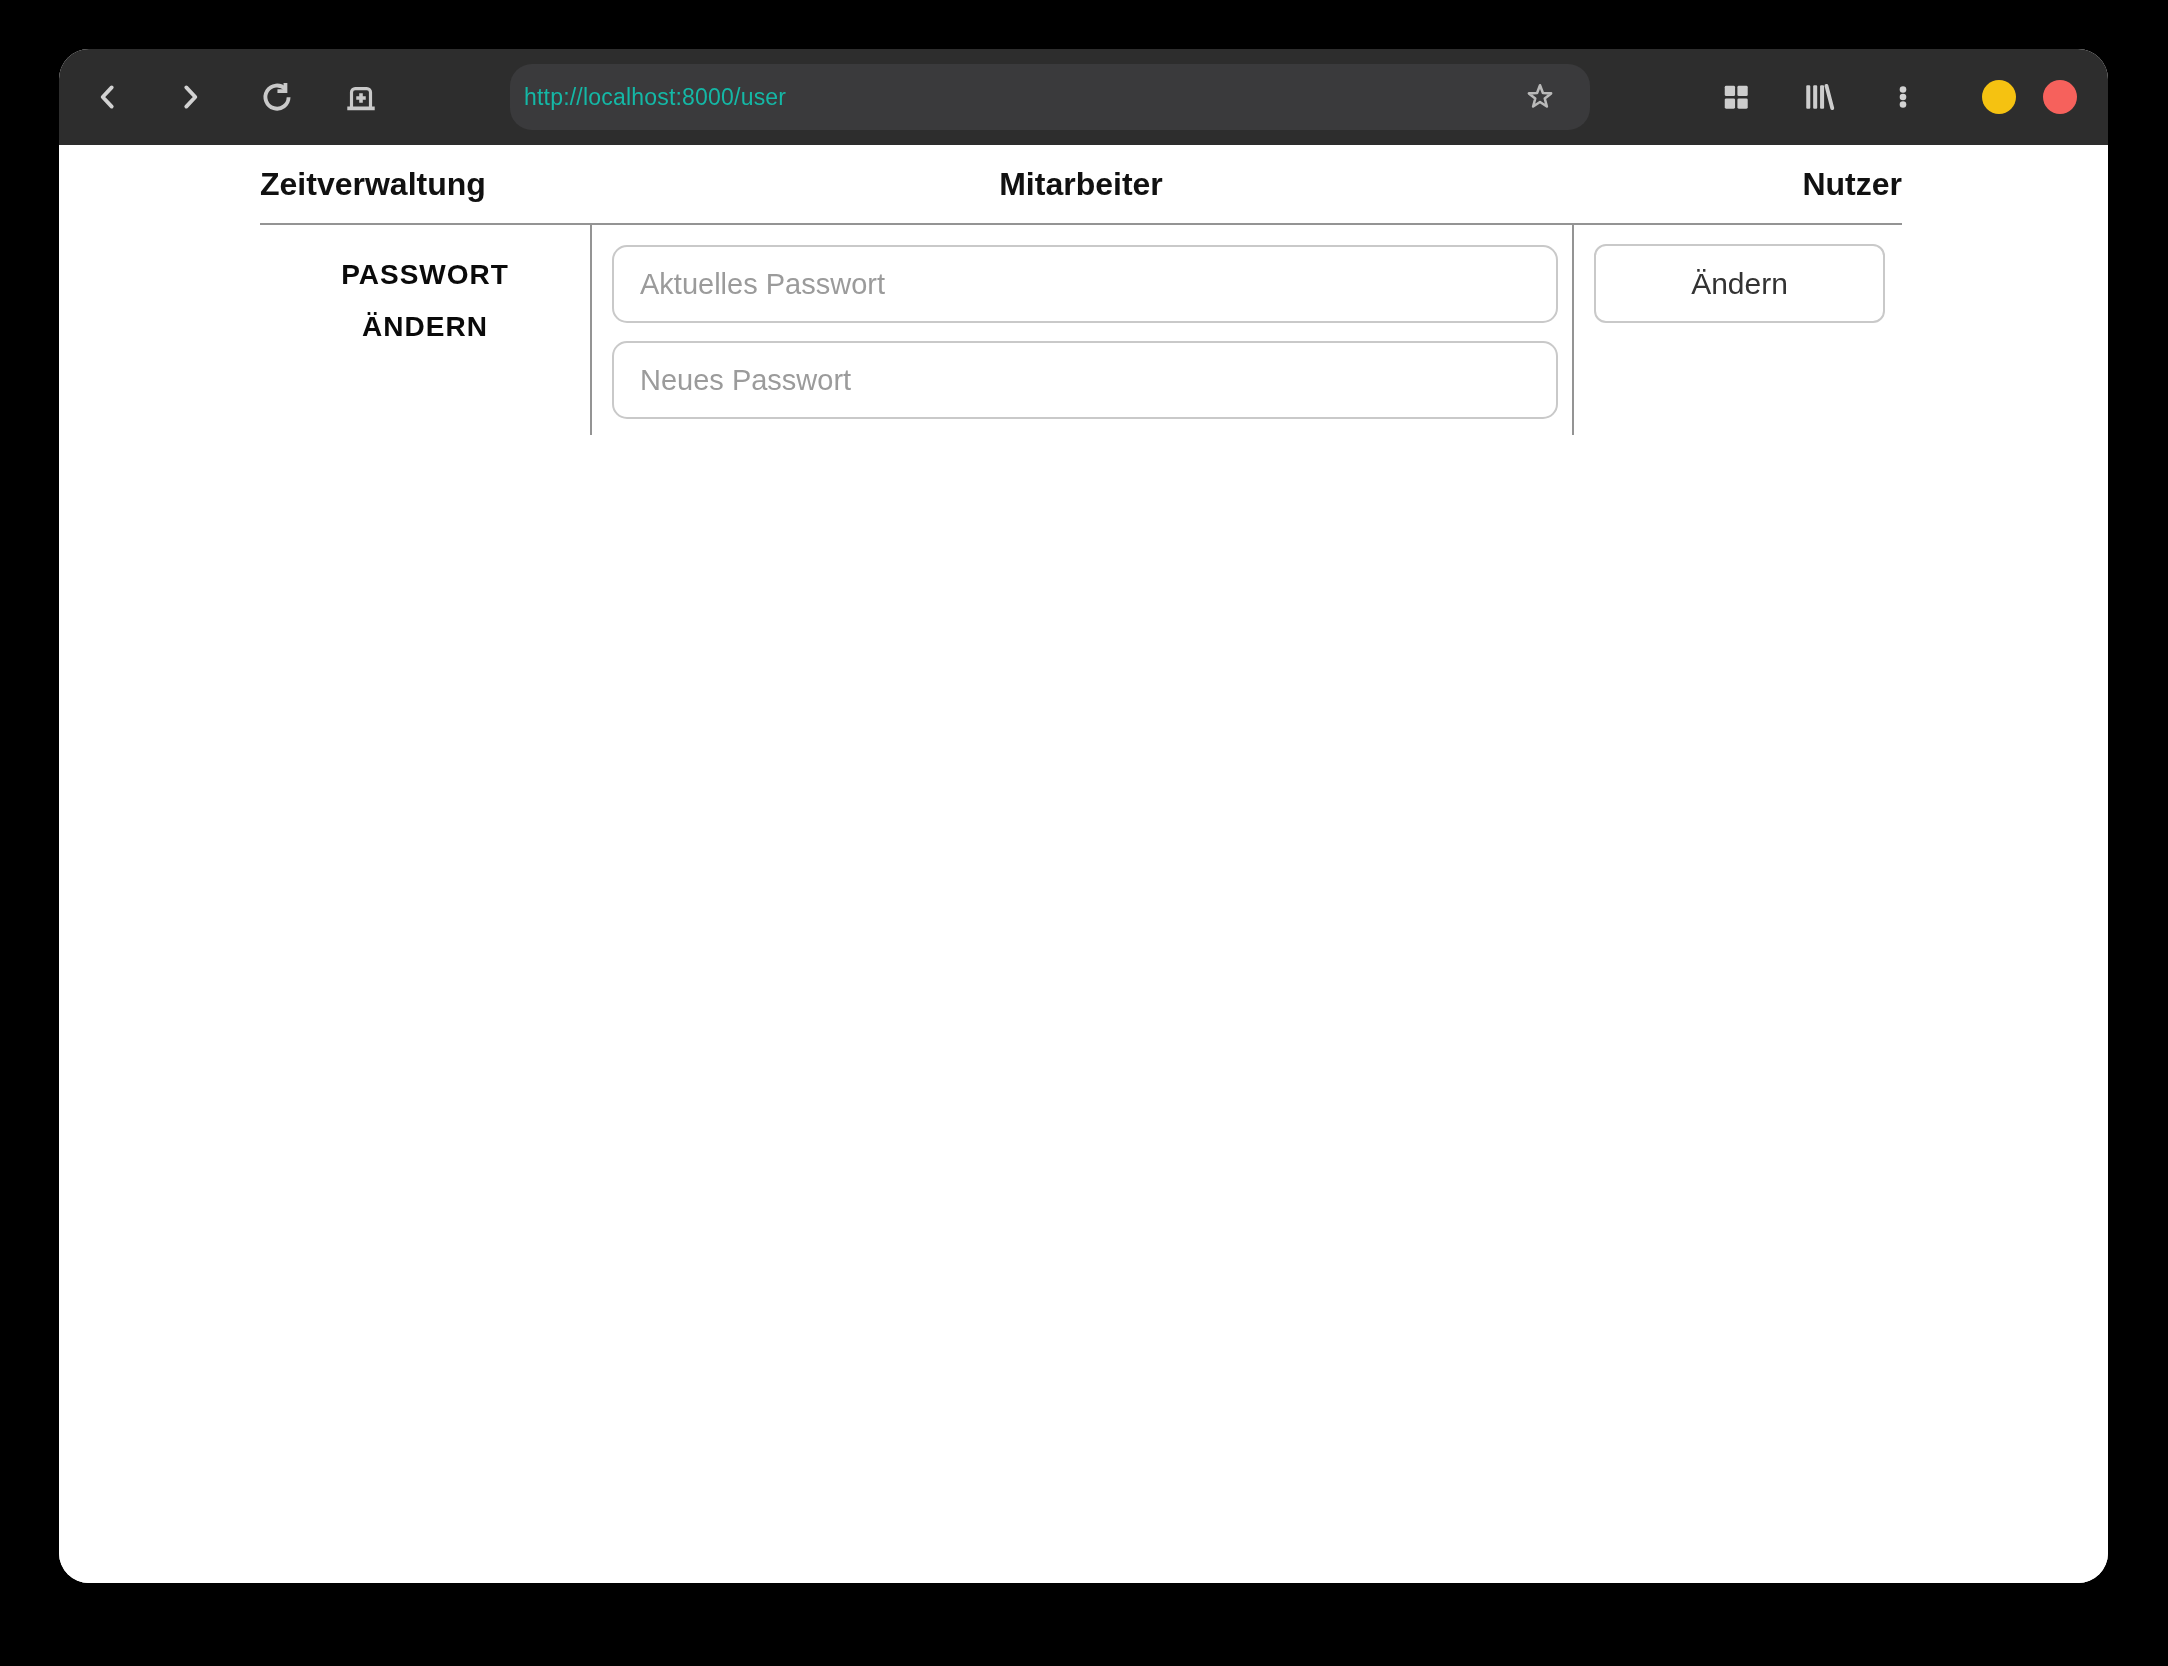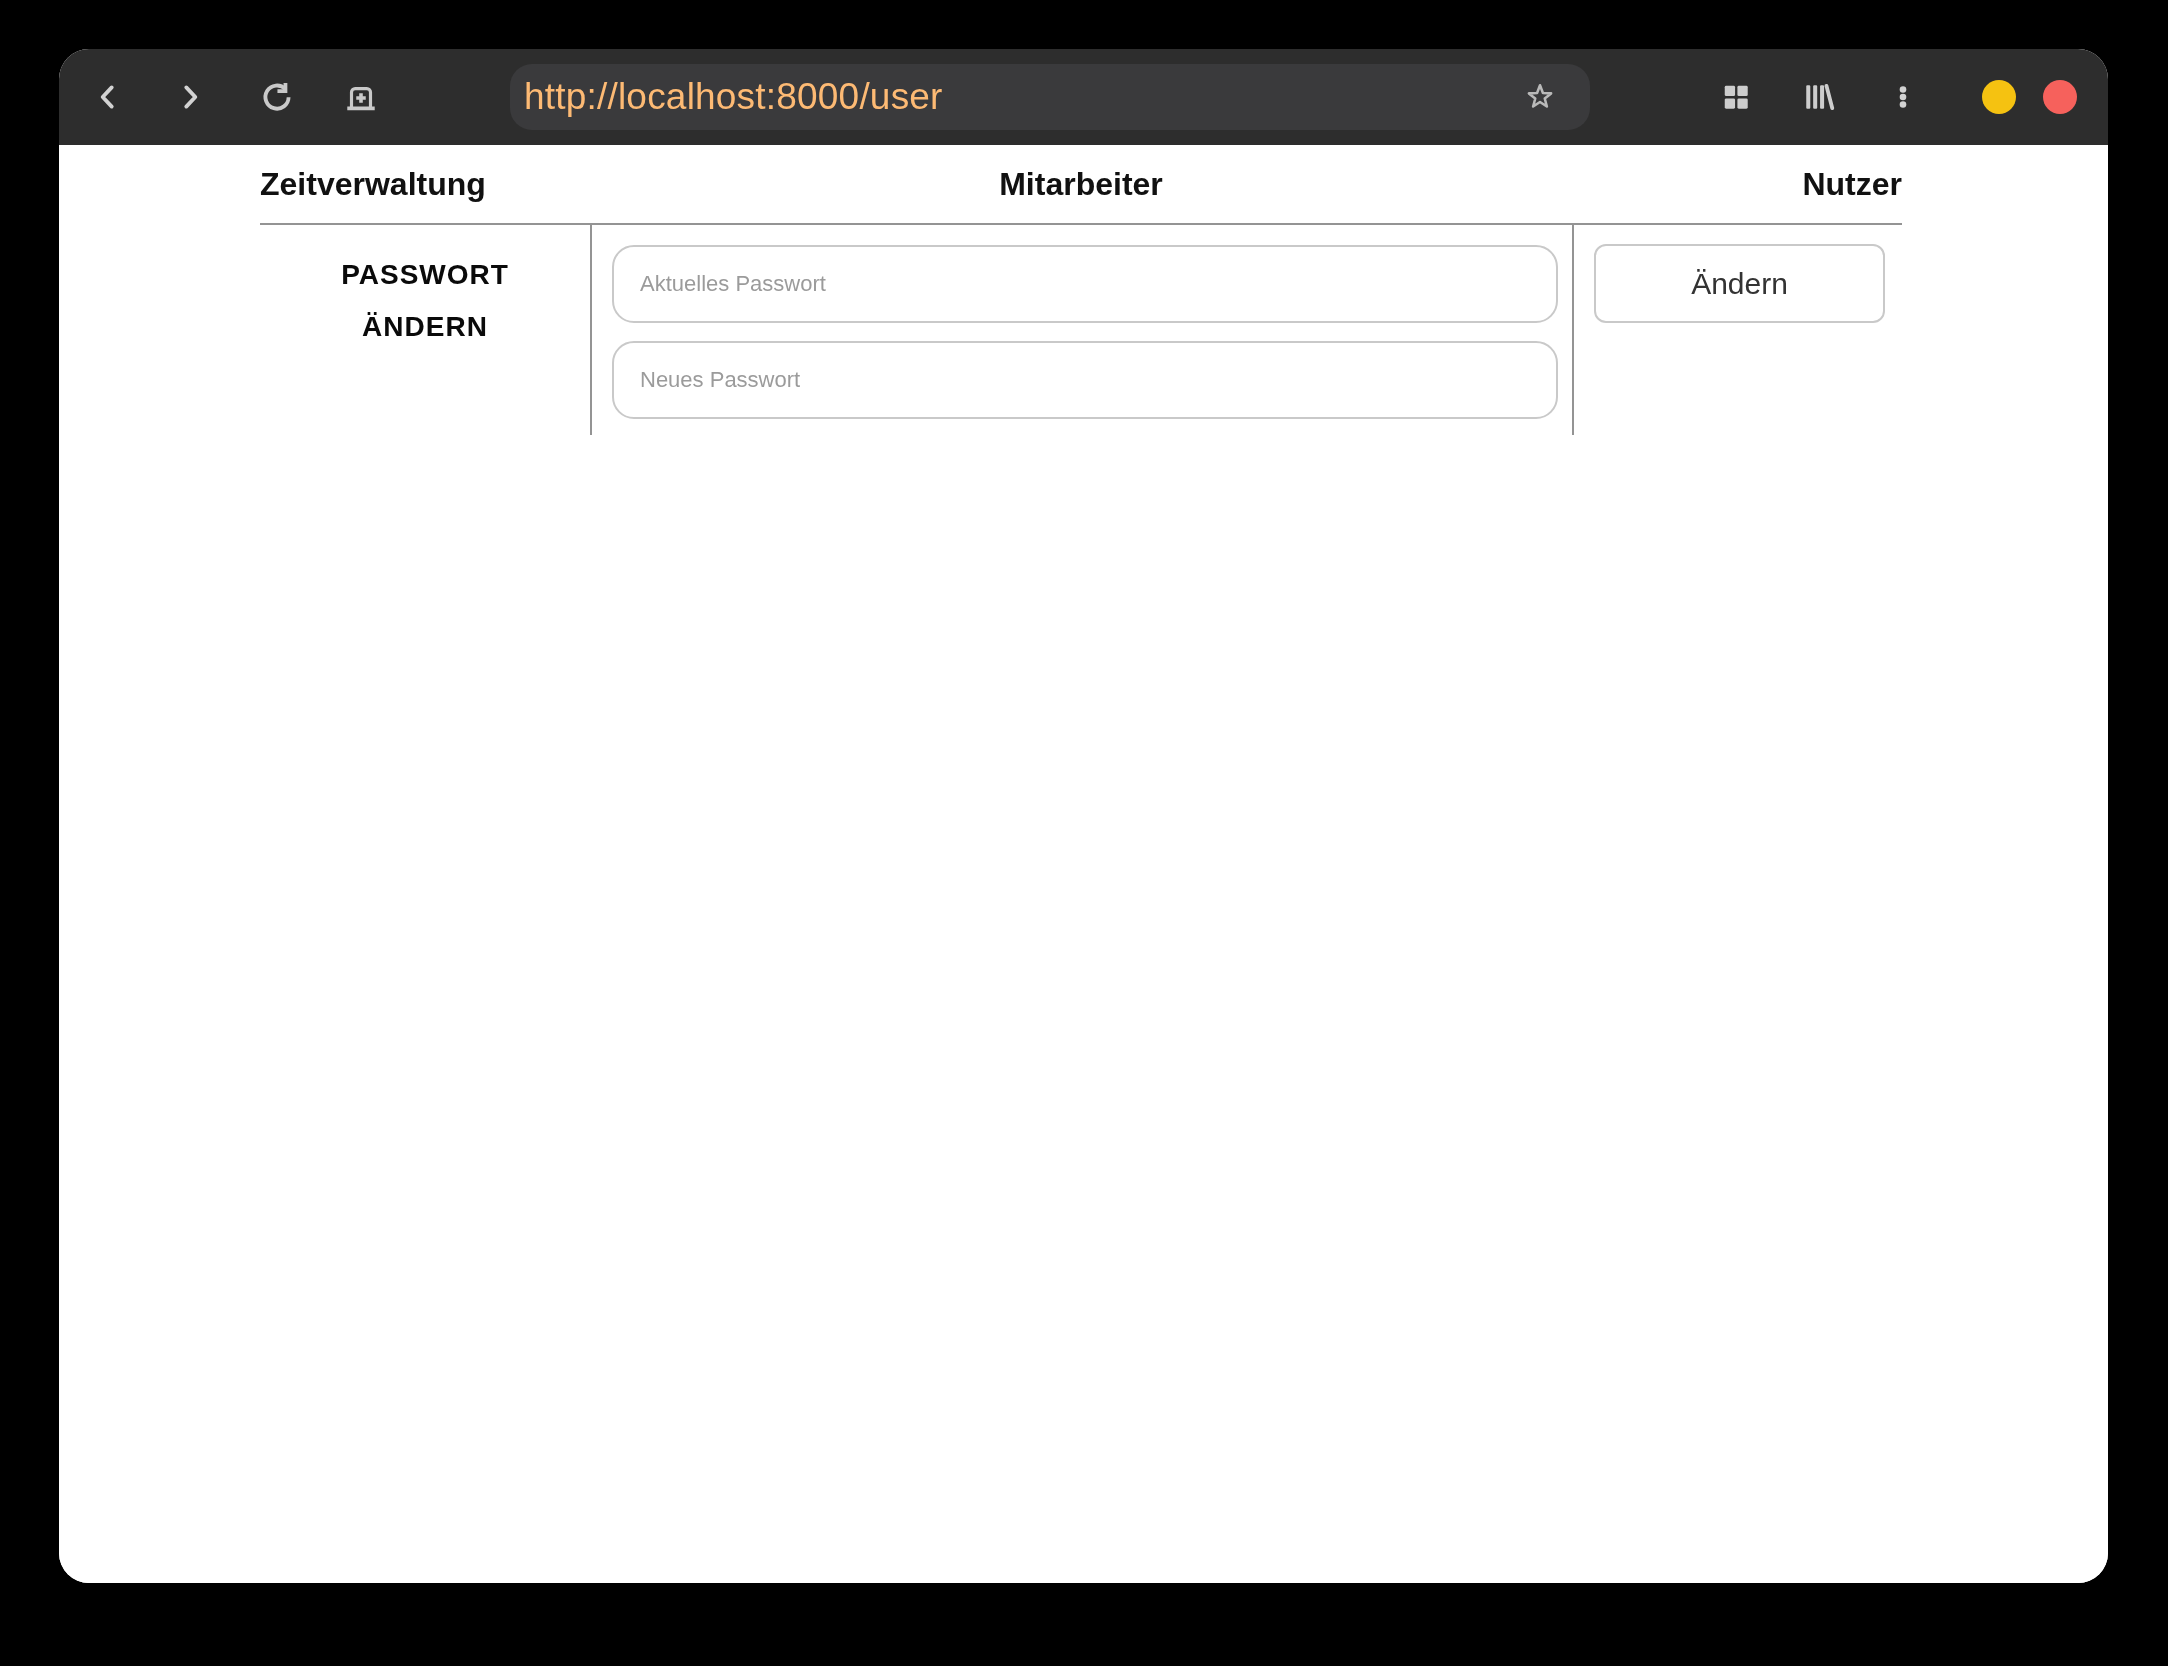--- a/index.html
+++ b/index.html
@@ -27,21 +27,21 @@
     padding:0; cursor:pointer;
   }
   .urlbar {
     position:absolute; left:451px; top:15px;
     width:1080px; height:66px;
     background:#3a3a3c; border-radius:22px;
     display:flex; align-items:center; justify-content:space-between;
     padding:0 33px 0 14px;
   }
   .url-text {
-    color:#fdba74; font-size:37px; white-space:nowrap;
+    color:#14b8a6; font-size:23px; white-space:nowrap;
     letter-spacing:0.2px;
   }
   .wc { position:absolute; top:31px; width:34px; height:34px; border-radius:50%; border:none; padding:0; cursor:pointer; }
   .wc-yellow { left:1923px; background:#f5c211; }
   .wc-red { left:1984px; background:#f6615c; }
   
   .content {
     background:#fff; height:1438px;
     padding:0 206px 0 201px;
     color:#111;
@@ -64,22 +64,22 @@
     font-size:28px; font-weight:bold; line-height:52px;
     letter-spacing:1px; color:#0a0a0a;
   }
   .col-fields {
     width:984px;
     border-left:2px solid #949494; border-right:2px solid #949494;
     padding:20px 14px 16px 20px;
   }
   .col-fields input {
     display:block; width:100%; height:78px;
-    border:2px solid #c9c9c9; border-radius:22px;
-    padding:0 26px; font-size:22px;
+    border:2px solid #c9c9c9; border-radius:15px;
+    padding:0 26px; font-size:29px;
     font-family:"Liberation Sans", sans-serif;
     color:#000000; background:#fff; outline:none;
   }
   .col-fields input::placeholder { color:#9b9b9b; opacity:1; }
   .col-fields input + input { margin-top:18px; }
   .col-action { width:328px; padding:19px 0 0 20px; }
   .change-btn {
     width:291px; height:79px;
     border:2px solid #c9c9c9; border-radius:12px;
     background:#fff; font-size:30px; color:#333;

